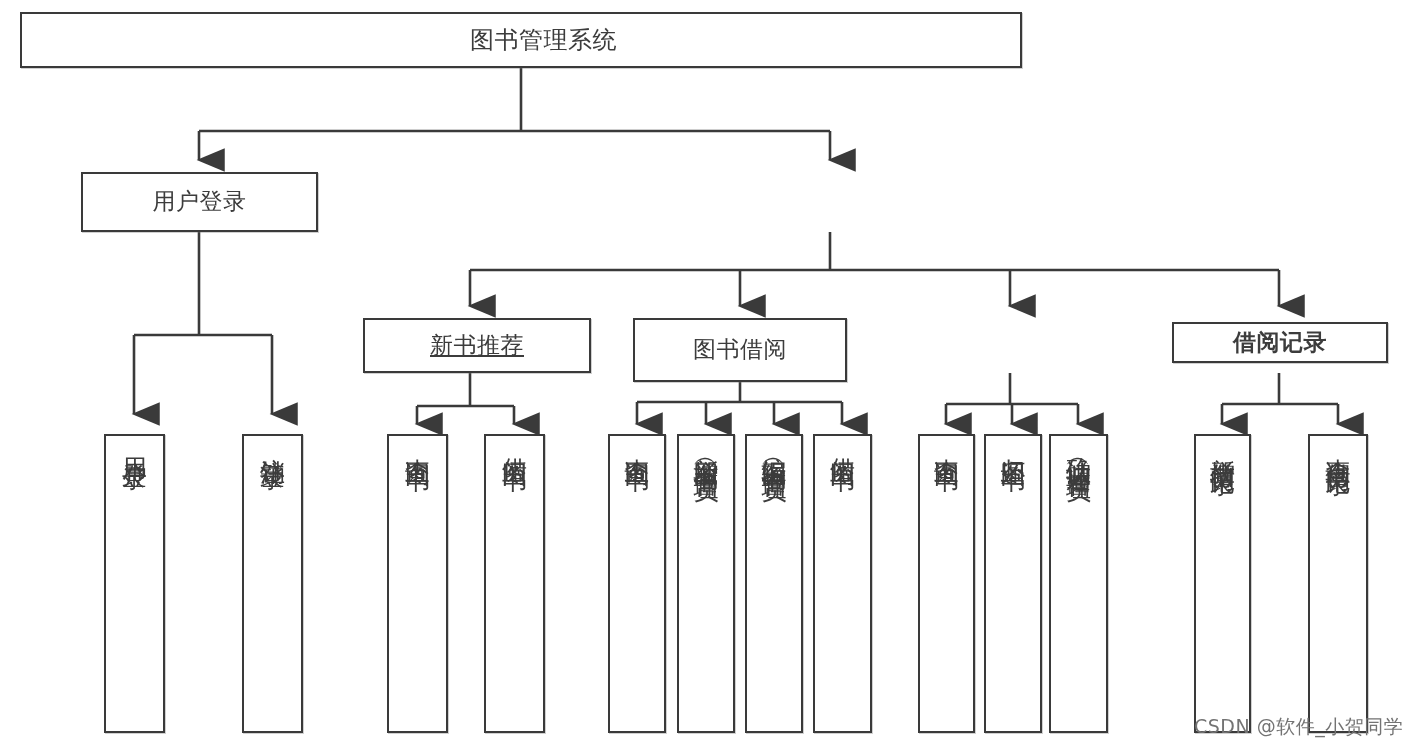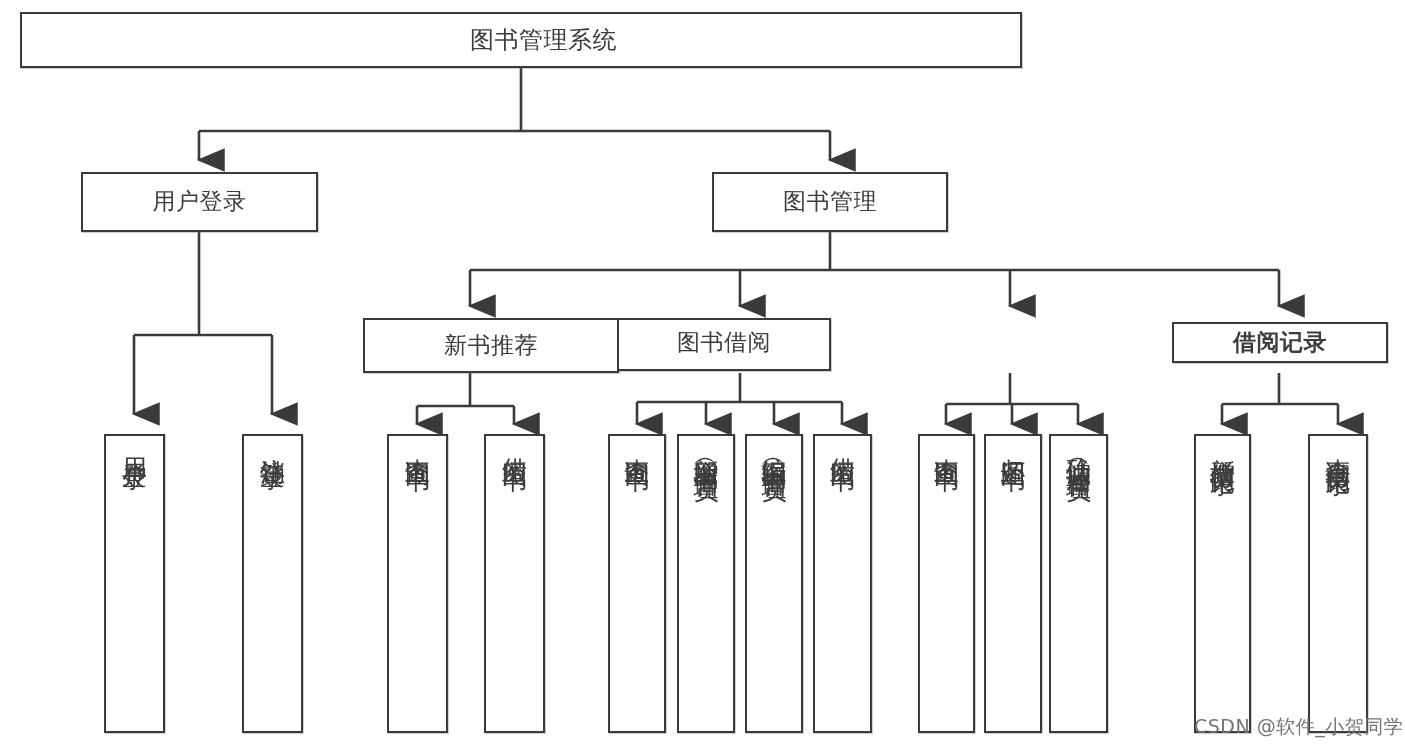--- a/index.html
+++ b/index.html
@@ -128,28 +128,25 @@
     </g>
   </svg>
 
   <div class="node horizontal root" style="left:20px; top:12px; width:1002px; height:56px;padding-left:45px;">
     <span class="node-label">图书管理系统</span>
   </div>
 
   <div class="node horizontal" style="left:81px; top:172px; width:237px; height:60px;">
     <span class="node-label">用户登录</span>
   </div>
-  <div class="node horizontal" style="left:712px; top:172px; width:236px; height:60px;">
-    <span class="node-label">图书管理</span>
-  </div>
 
-  <div class="node horizontal" style="left:363px; top:318px; width:256px; height:55px;">
+  <div class="node horizontal" style="left:363px; top:318px; width:228px; height:55px;text-decoration:underline;">
     <span class="node-label">新书推荐</span>
   </div>
-  <div class="node horizontal" style="left:617px; top:318px; width:214px; height:53px;font-family:Liberation Mono, monospace;">
+  <div class="node horizontal" style="left:633px; top:318px; width:214px; height:64px;">
     <span class="node-label">图书借阅</span>
   </div>
   <div class="node horizontal" style="left:1172px; top:322px; width:216px; height:41px;font-weight:bold;">
     <span class="node-label">借阅记录</span>
   </div>
 
   <div class="node leaf" style="left:104px; top:434px; width:61px; height:299px;">
     <span class="node-label">用户登录</span>
   </div>
   <div class="node leaf" style="left:242px; top:434px; width:61px; height:299px;">

